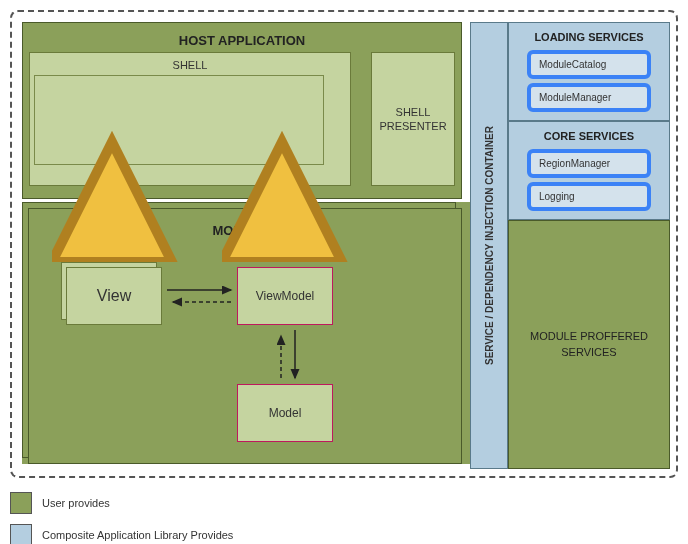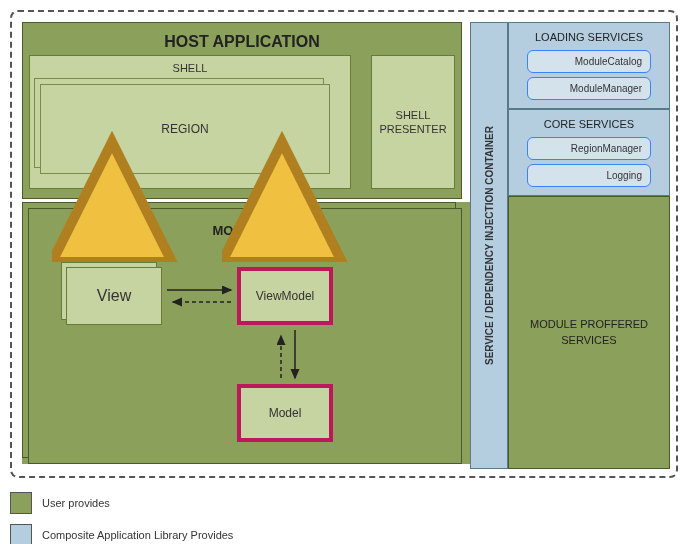--- a/index.html
+++ b/index.html
@@ -1,45 +1,45 @@
 <!DOCTYPE html>
 <html><head>
 <meta charset="utf-8">
 <style>
 *{box-sizing:border-box;margin:0;padding:0}
 body{font-family:Arial,sans-serif;font-size:11px;background:#fff;padding:10px}
 .container{width:668px;height:468px;border:2px dashed #555;border-radius:8px;position:relative;background:#fff;padding:8px}
 .left-col{position:absolute;left:10px;top:10px;width:440px;height:447px}
 .host-app{background:#8ba05a;border:1px solid #4a5a2a;height:177px;padding:6px;position:relative}
-.host-title{text-align:center;font-weight:bold;font-size:16px;color:#222;padding:4px 0}
+.host-title{text-align:center;font-weight:bold;font-size:13px;color:#222;padding:4px 0}
 .shell-wrap{display:flex;gap:20px;height:134px}
 .shell-main{background:#c5d4a0;border:1px solid #6a7a3a;flex:1;padding:4px;position:relative}
 .shell-title{text-align:center;font-size:11px;color:#333;padding:2px 0}
 .region-stack{position:relative;height:100px;margin-top:2px}
 .region-back{position:absolute;left:0;top:0;width:290px;height:90px;background:#c5d4a0;border:1px solid #7a8a4a}
 .region-front{position:absolute;left:6px;top:6px;width:290px;height:90px;background:#c5d4a0;border:1px solid #7a8a4a;display:flex;align-items:center;justify-content:center;font-size:12px;color:#333}
 .shell-presenter{background:#c5d4a0;border:1px solid #6a7a3a;width:84px;display:flex;align-items:center;justify-content:center;text-align:center;font-size:11px;color:#333;line-height:1.3}
 .modules{background:#8ba05a;position:absolute;top:180px;height:262px;width:464px}
 .modules-back{position:absolute;left:0;top:0;width:434px;height:256px;border:1px solid #4a5a2a;background:#8ba05a}
 .modules-front{position:absolute;left:6px;top:6px;width:434px;height:256px;border:1px solid #4a5a2a;background:#8ba05a;padding:8px}
 .modules-title{text-align:center;font-weight:bold;font-size:13px;color:#222;padding:6px 0}
 .mvvm-area{position:relative;height:200px}
 .view-stack{position:absolute;left:24px;top:18px}
 .box-back{position:absolute;left:0;top:0;width:96px;height:58px;background:#c5d4a0;border:1px solid #6a7a3a}
 .box-front{position:absolute;left:5px;top:5px;width:96px;height:58px;background:#c5d4a0;border:1px solid #6a7a3a;display:flex;align-items:center;justify-content:center;font-size:16px;color:#333}
-.single-box{position:absolute;width:96px;height:58px;background:#c5d4a0;border:4px solid #be185d;display:flex;align-items:center;justify-content:center;font-size:12px;color:#333}
+.single-box{position:absolute;width:96px;height:58px;background:#c5d4a0;border:1px solid #be185d;display:flex;align-items:center;justify-content:center;font-size:12px;color:#333}
 .viewmodel{left:200px;top:23px}
 .model{left:200px;top:140px}
 .right-col{position:absolute;left:458px;top:10px;width:200px;height:447px;display:flex}
 .di-container{width:38px;background:#b4cee0;border:1px solid #5a7a8a;display:flex;align-items:center;justify-content:center}
 .di-text{transform:rotate(-90deg);white-space:nowrap;font-weight:bold;font-size:10px;color:#333}
 .services-col{width:162px;display:flex;flex-direction:column}
 .svc-section{background:#b4cee0;border:1px solid #5a7a8a;padding:8px 6px;display:flex;flex-direction:column;align-items:center;gap:4px}
-.svc-title{font-weight:normal;font-size:11px;color:#222;text-align:center;line-height:1.2;margin-bottom:2px}
-.svc-item{background:#d4e2ec;border:1px solid #3b82f6;border-radius:6px;padding:5px 8px;font-size:10px;color:#333;width:124px;text-align:right}
+.svc-title{font-weight:bold;font-size:11px;color:#222;text-align:center;line-height:1.2;margin-bottom:2px}
+.svc-item{background:#d4e2ec;border:4px solid #3b82f6;border-radius:6px;padding:5px 8px;font-size:10px;color:#333;width:124px;text-align:left}
 .mod-prof{background:#8ba05a;border:1px solid #4a5a2a;flex:1;display:flex;align-items:center;justify-content:center;text-align:center;font-weight:normal;font-size:11px;color:#222;line-height:1.4;padding:10px}
 .legend{margin-top:14px}
 .legend-row{display:flex;align-items:center;gap:10px;margin-bottom:10px}
 .legend-sw{width:22px;height:22px;border:1px solid #555}
 .sw-green{background:#8ba05a}
 .sw-blue{background:#b4cee0}
 .legend-txt{font-size:11px;color:#333}
 svg.arrows{position:absolute;left:0;top:0;pointer-events:none}
 </style>
 </head>
@@ -48,21 +48,20 @@
 <div class="container">
   <div class="left-col">
 
     <div class="host-app">
       <div class="host-title">HOST APPLICATION</div>
       <div class="shell-wrap">
         <div class="shell-main">
           <div class="shell-title">SHELL</div>
           <div class="region-stack">
             <div class="region-back"></div>
-            <div class="region-front">REGION</div>
           </div>
         </div>
         <div class="shell-presenter">SHELL PRESENTER</div>
       </div>
     </div>
 
     <div class="modules">
       <div class="modules-back"></div>
       <div class="modules-front">
         <div class="modules-title">MODULES</div>

